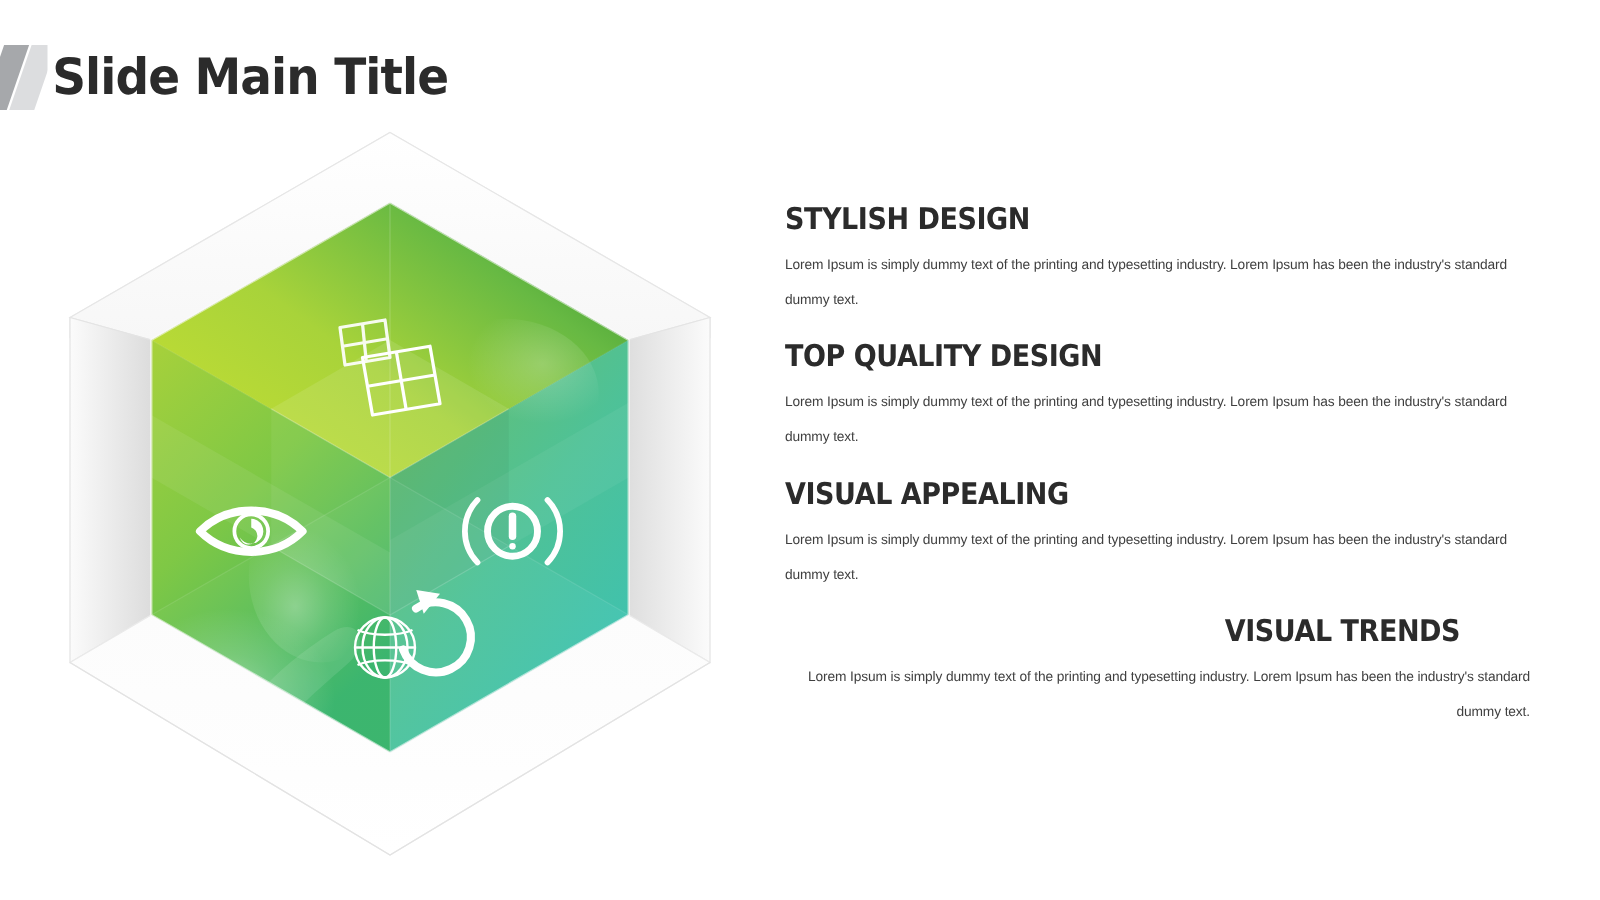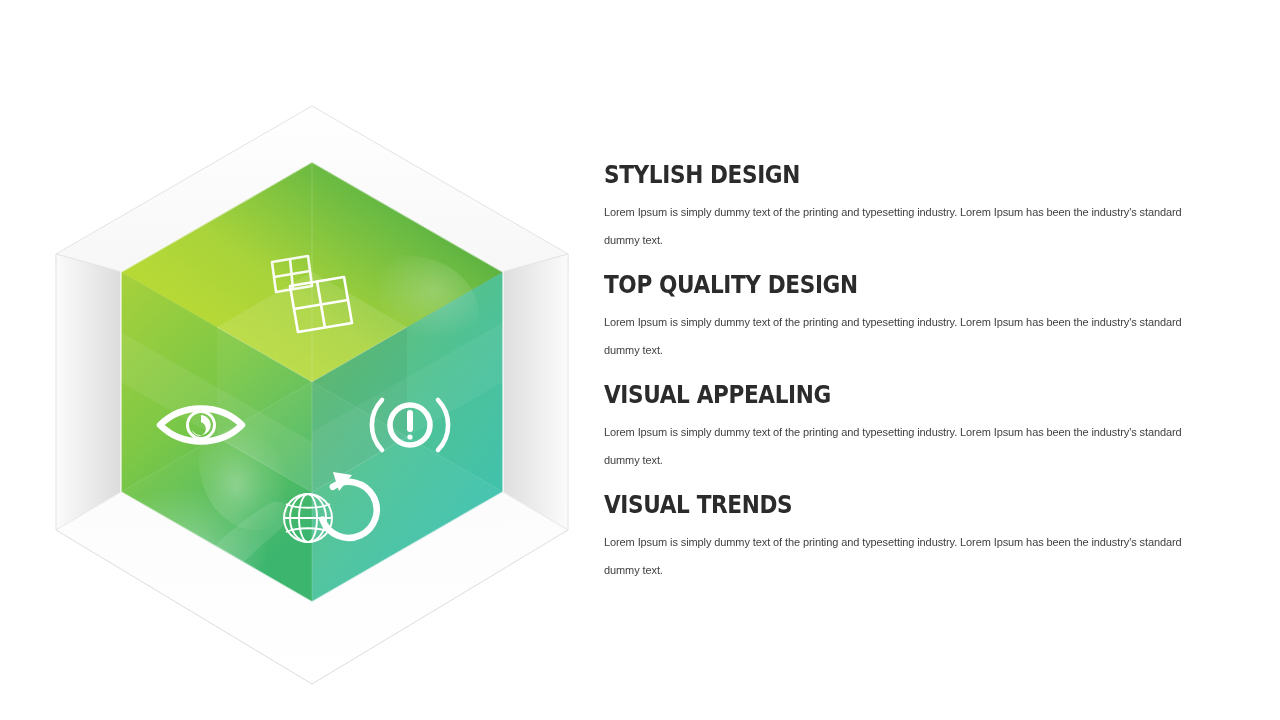--- a/index.html
+++ b/index.html
@@ -58,25 +58,25 @@
   .graphic {
     position:absolute;
     left:52px; top:100px;
     width:520px; height:590px;
   }
   .graphic svg { display:block; width:520px; height:590px; }
 
   
   .content {
     position:absolute;
-    left:604px; top:163px;
+    left:628px; top:163px;
     width:600px;
   }
   .item { margin-bottom:19px; }
-  .item:last-child { margin-bottom:0; }
+  .item:last-child { margin-bottom:0;text-align:right; }
 
   .item-heading {
     font-family:"DejaVu Sans", sans-serif;
     font-weight:bold;
     font-size:24px;
     letter-spacing:-0.4px;
     color:#2b2b2b;
     line-height:1.08;
     transform:scaleX(0.9);
     transform-origin:left center;
@@ -91,20 +91,27 @@
     color:#3f3f3f;
     width:596px;
     letter-spacing:-0.1px;
   }
 </style>
 </head>
 <body>
 
 <div class="slide">
 
+  <div class="title-row">
+    <div class="title-mark">
+      <i class="s1"></i>
+      <i class="s2"></i>
+    </div>
+    <div class="slide-title">Slide Main Title</div>
+  </div>
 
   <div class="graphic">
     <svg viewBox="0 0 520 590" xmlns="http://www.w3.org/2000/svg">
       <defs>
 
         <linearGradient id="shellTop" x1="0" y1="0" x2="0" y2="1">
           <stop offset="0" stop-color="#ffffff"></stop>
           <stop offset="1" stop-color="#f7f7f7"></stop>
         </linearGradient>
         <linearGradient id="shellLeftWall" x1="0" y1="0" x2="1" y2="0">

